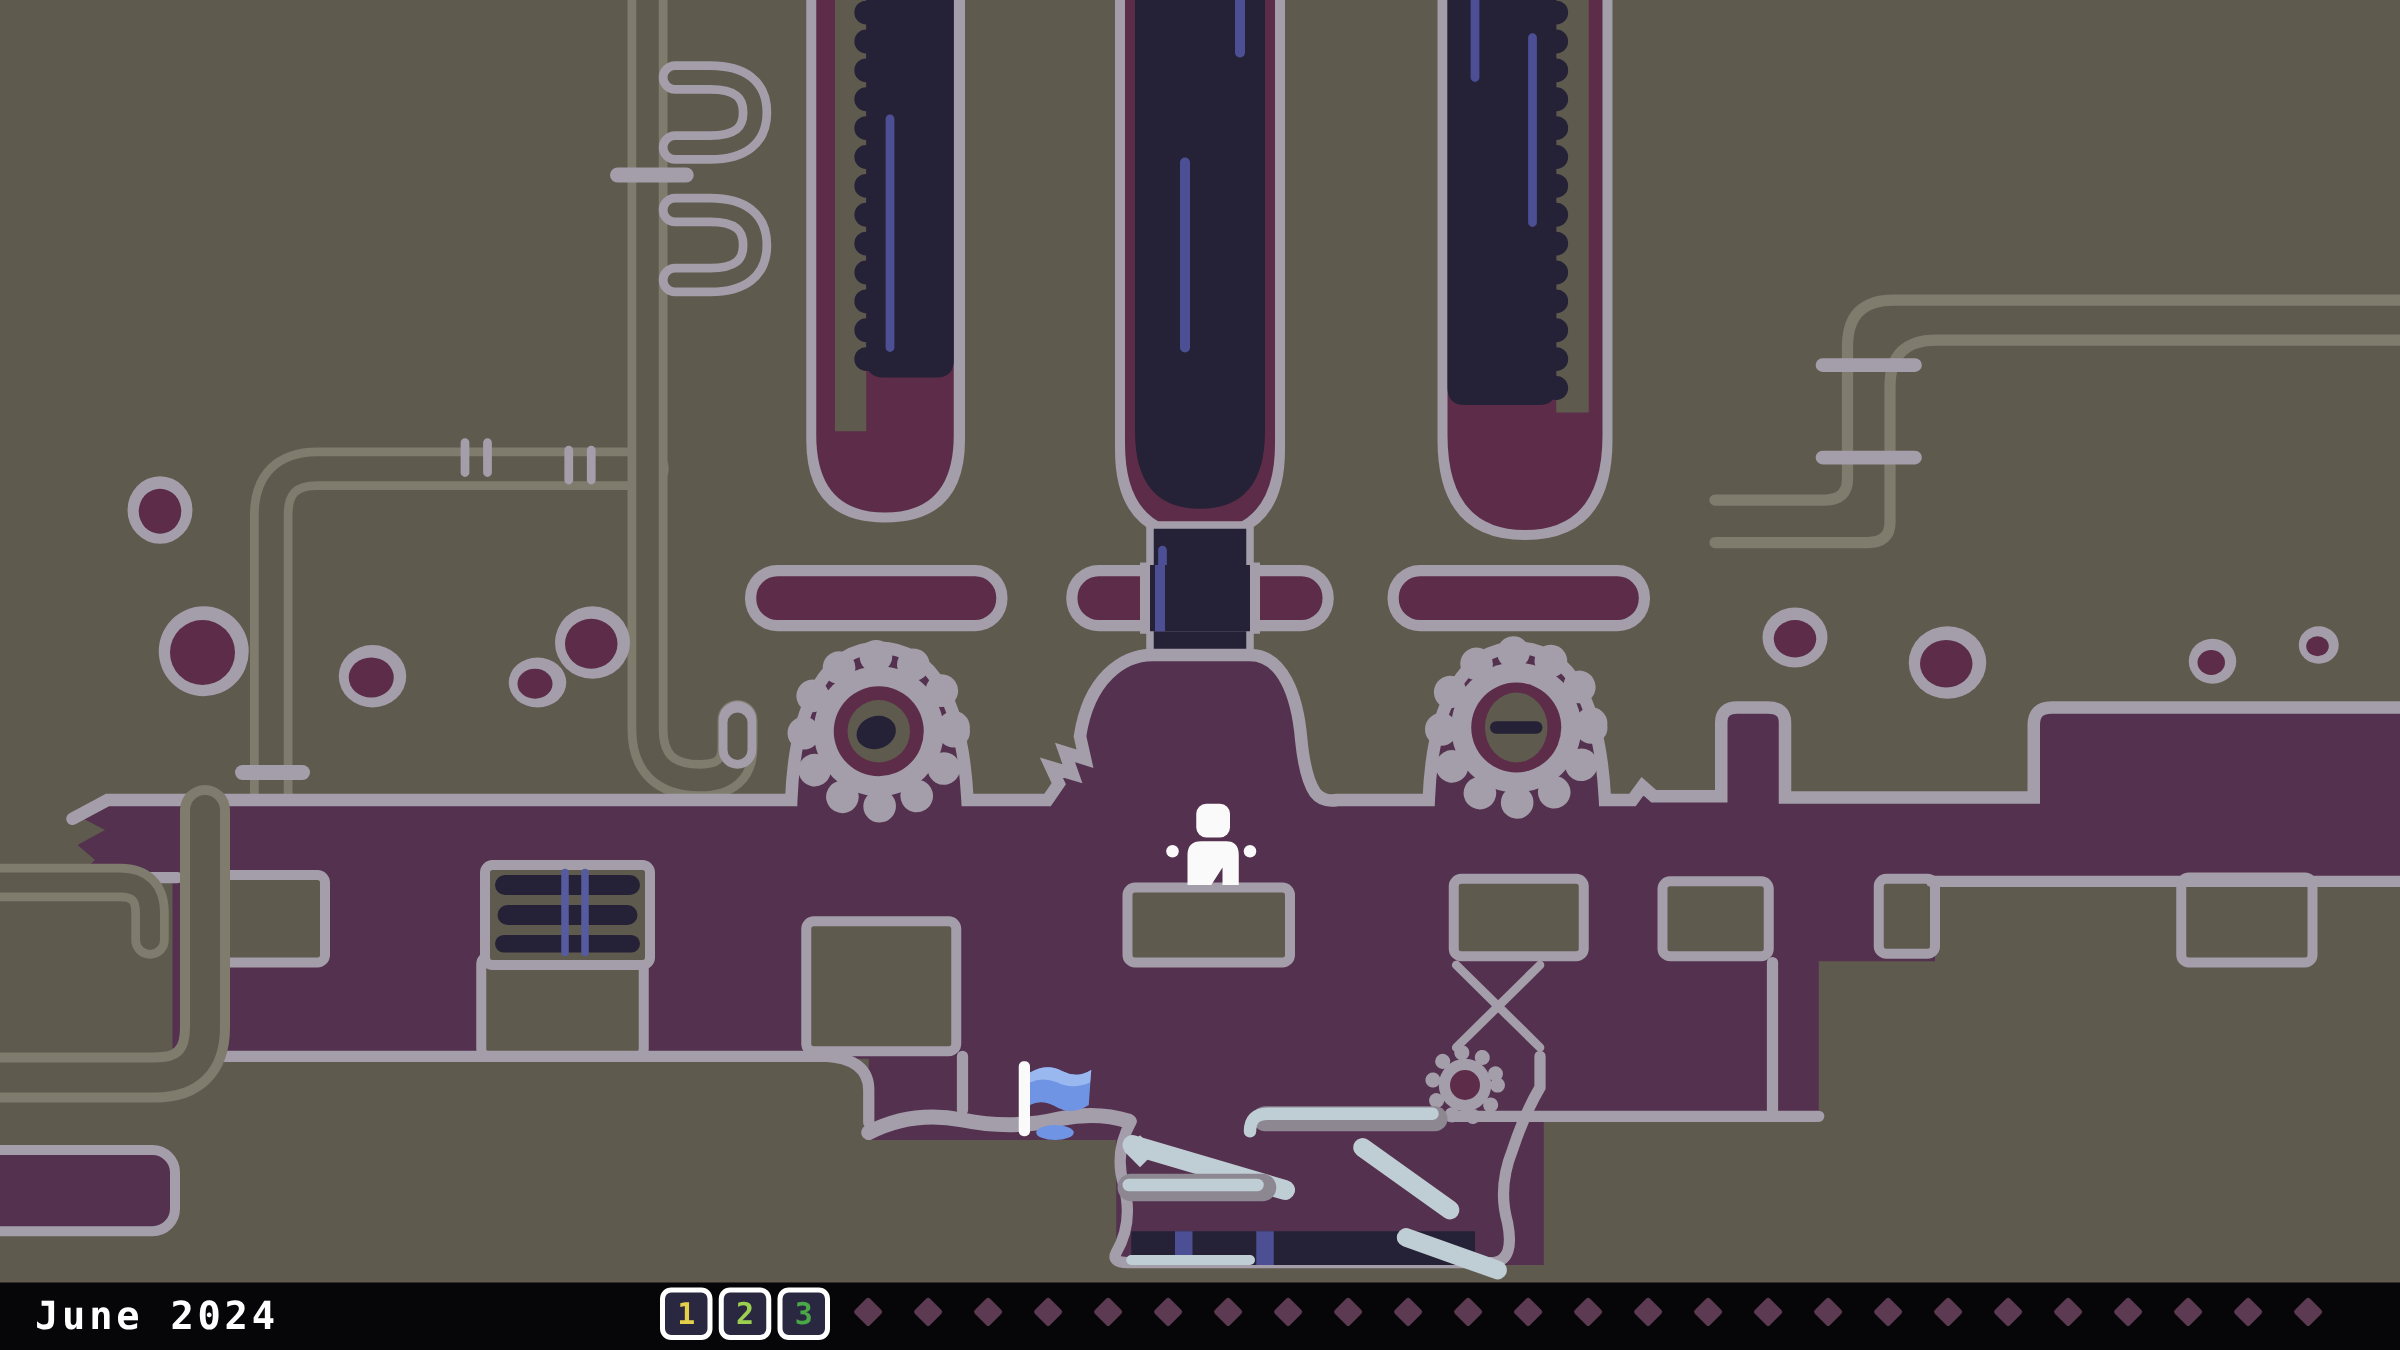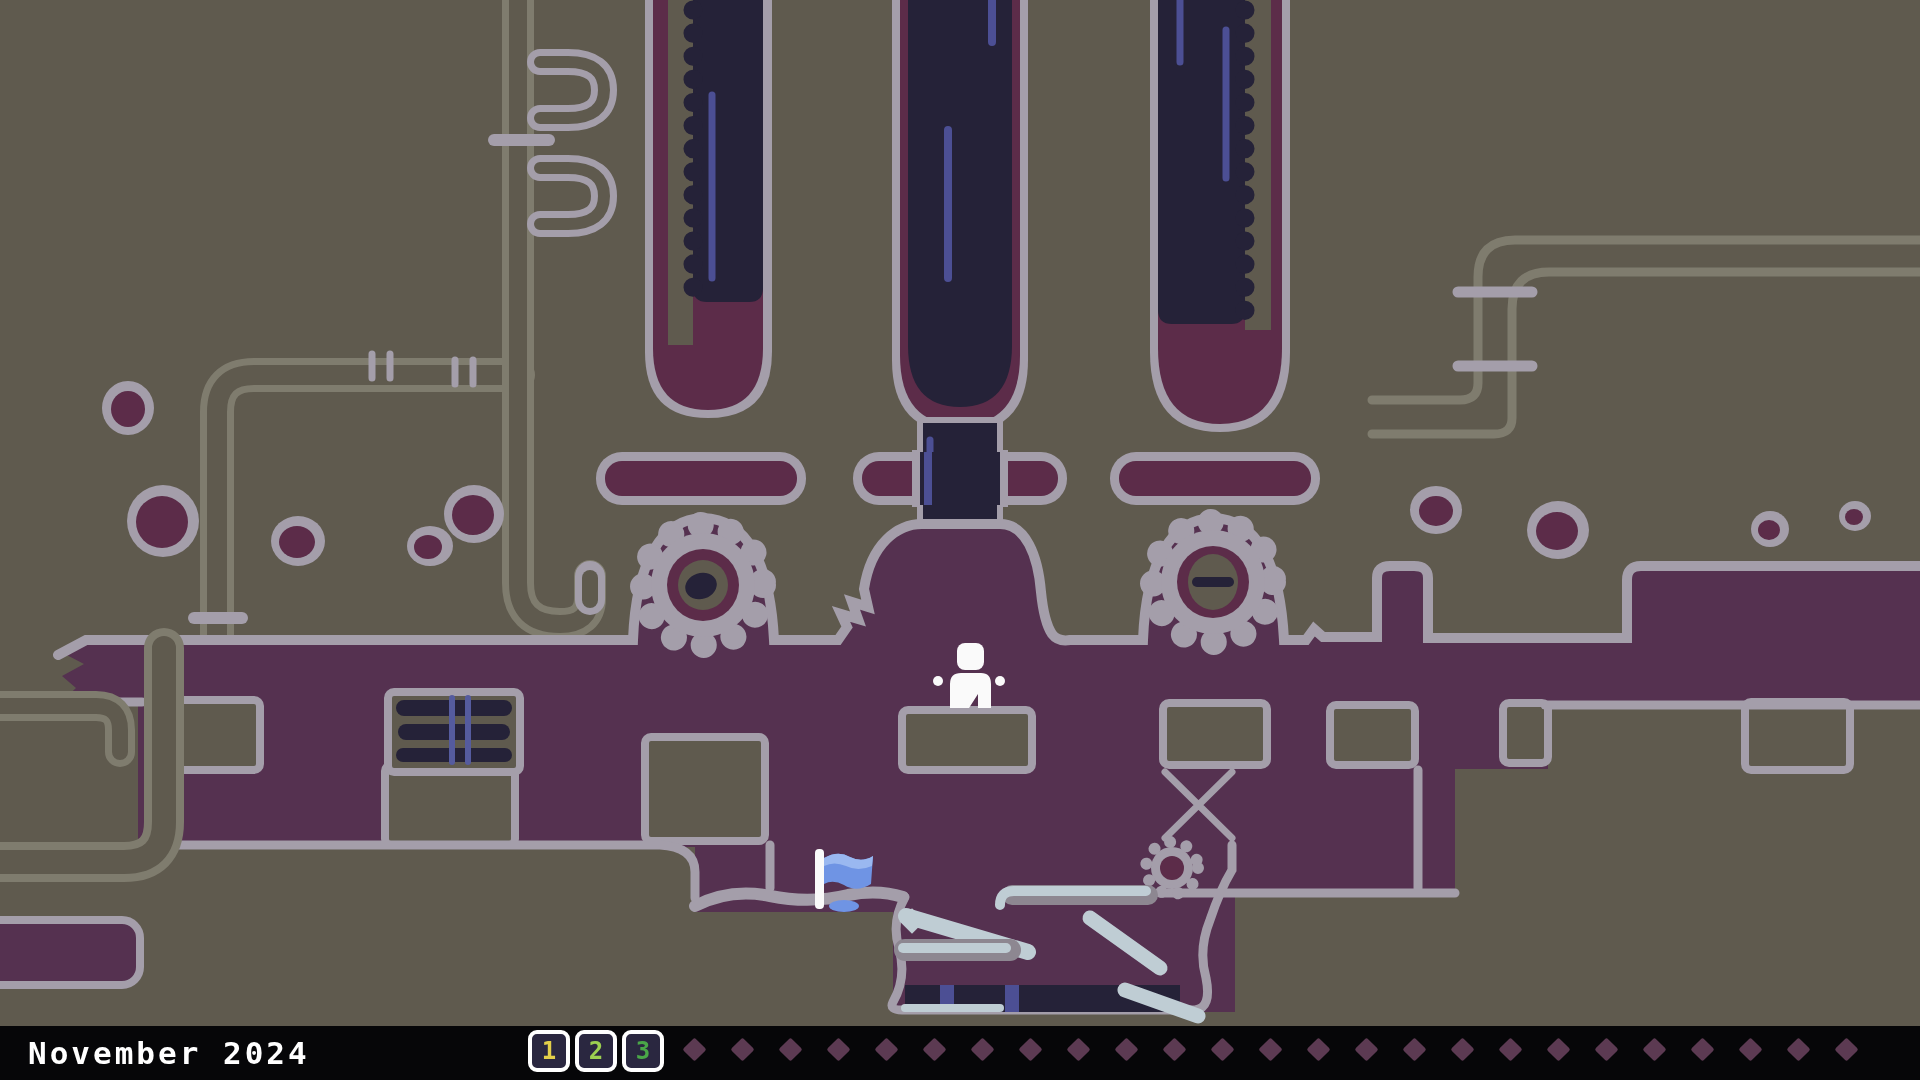--- a/index.html
+++ b/index.html
@@ -233,21 +233,21 @@
 
   <g>
     <rect x="957" y="643" width="27" height="27" rx="8" fill="#fafafa"></rect>
     <path d="M950,684 Q950,673 961,673 H981 Q991,673 991,684 V708 H978 V694 L969,708 H950 Z" fill="#fafafa"></path>
     <circle cx="938" cy="681" r="5" fill="#fafafa"></circle>
     <circle cx="1000" cy="681" r="5" fill="#fafafa"></circle>
   </g>
 </svg>
 
 <div id="bar">
-  <span id="month">November 2024</span>
+  <span id="month">June 2024</span>
   <div id="badges">
         <div class="badge" style="left: 528px; background: rgb(42, 39, 64); border-color: rgb(255, 255, 255); color: rgb(227, 207, 74);">1</div>
         <div class="badge" style="left: 575px; background: rgb(42, 39, 64); border-color: rgb(255, 255, 255); color: rgb(156, 207, 80);">2</div>
         <div class="badge" style="left: 622px; background: rgb(42, 39, 64); border-color: rgb(255, 255, 255); color: rgb(74, 167, 72);">3</div>
       </div>
   <div id="diamonds">
         <div class="diamond" style="left: 686px; background: rgb(92, 58, 82);"></div>
         <div class="diamond" style="left: 734px; background: rgb(92, 58, 82);"></div>
         <div class="diamond" style="left: 782px; background: rgb(92, 58, 82);"></div>
         <div class="diamond" style="left: 830px; background: rgb(92, 58, 82);"></div>

